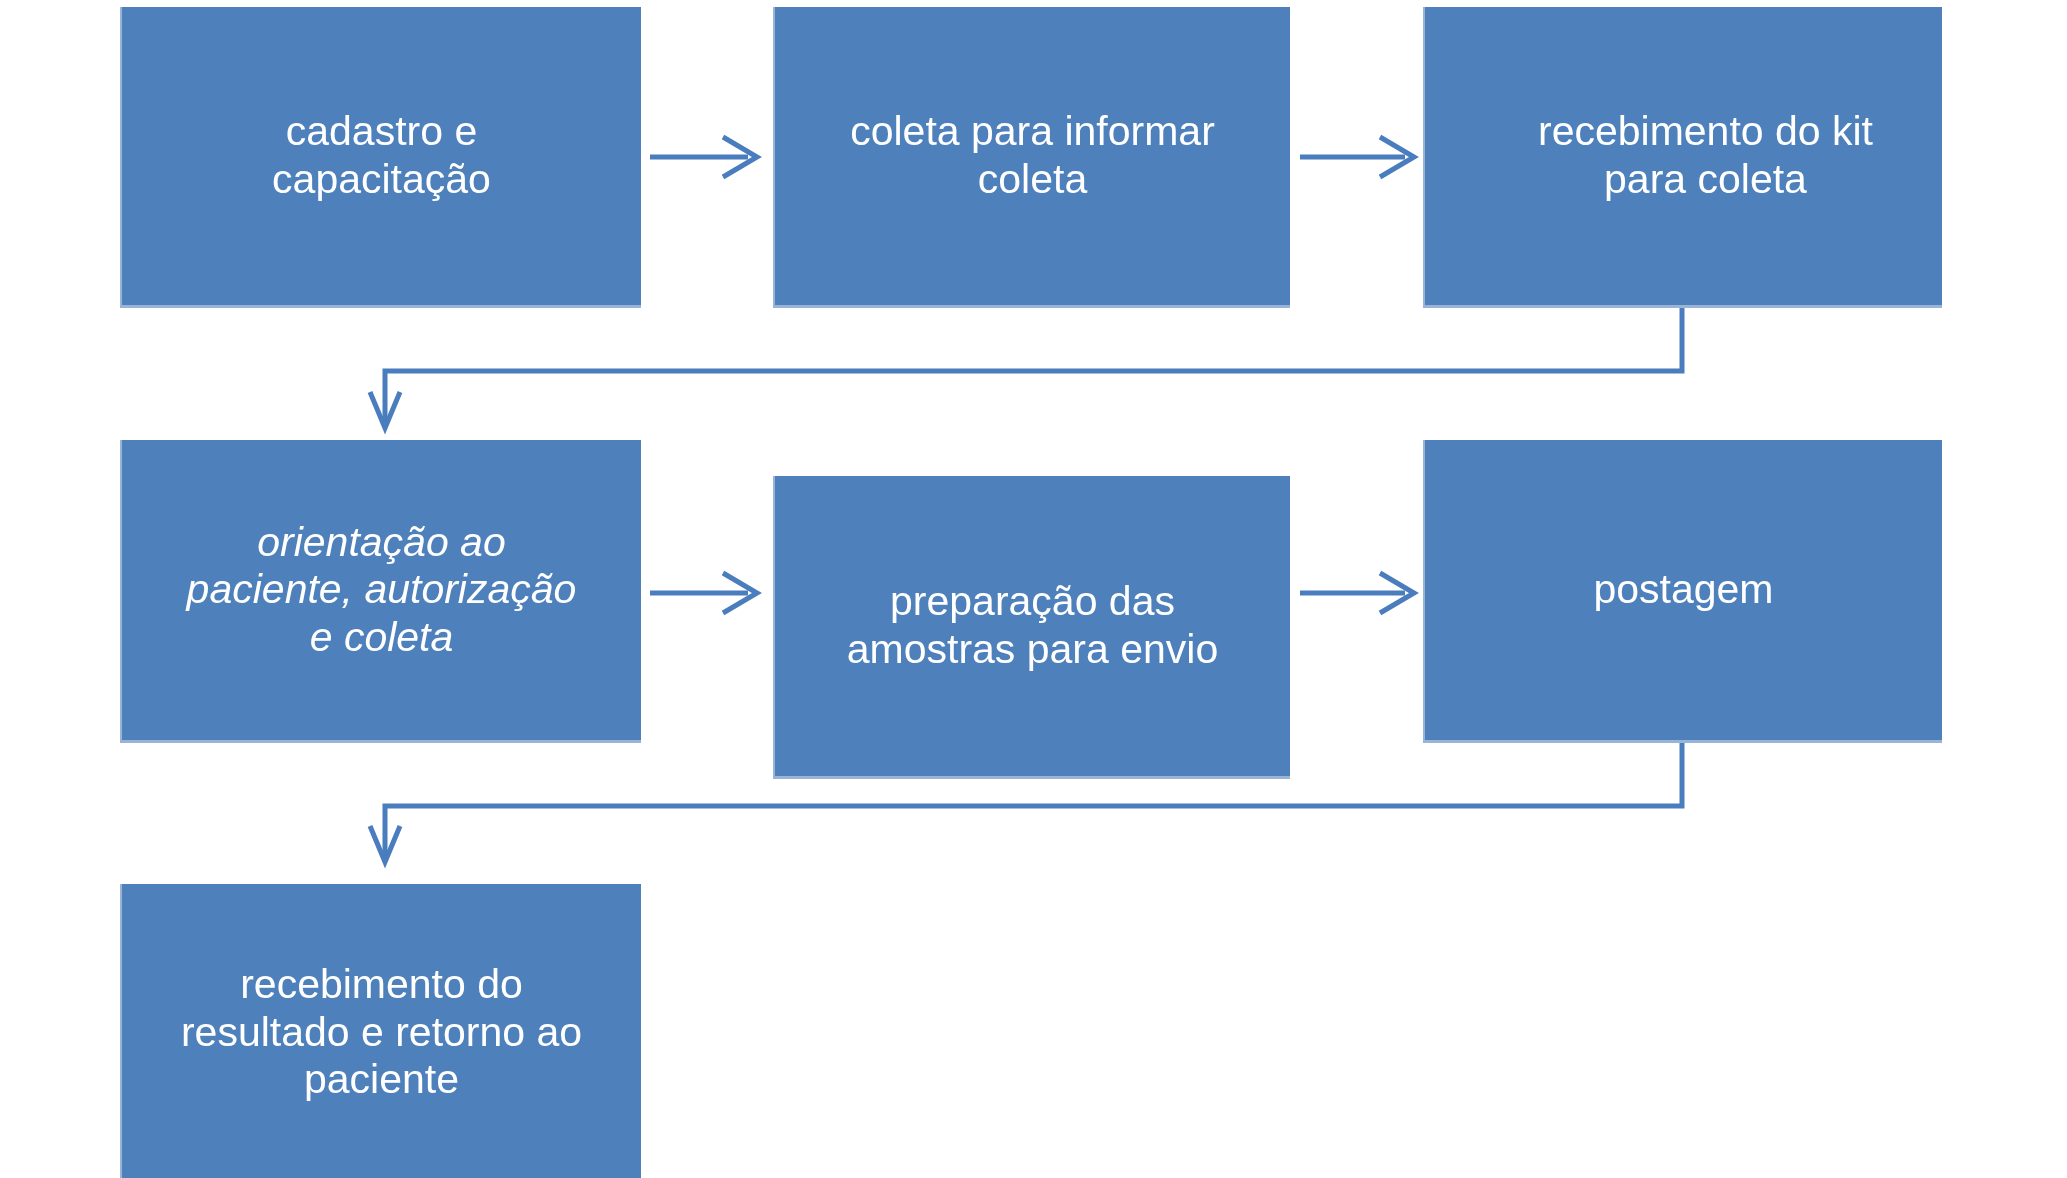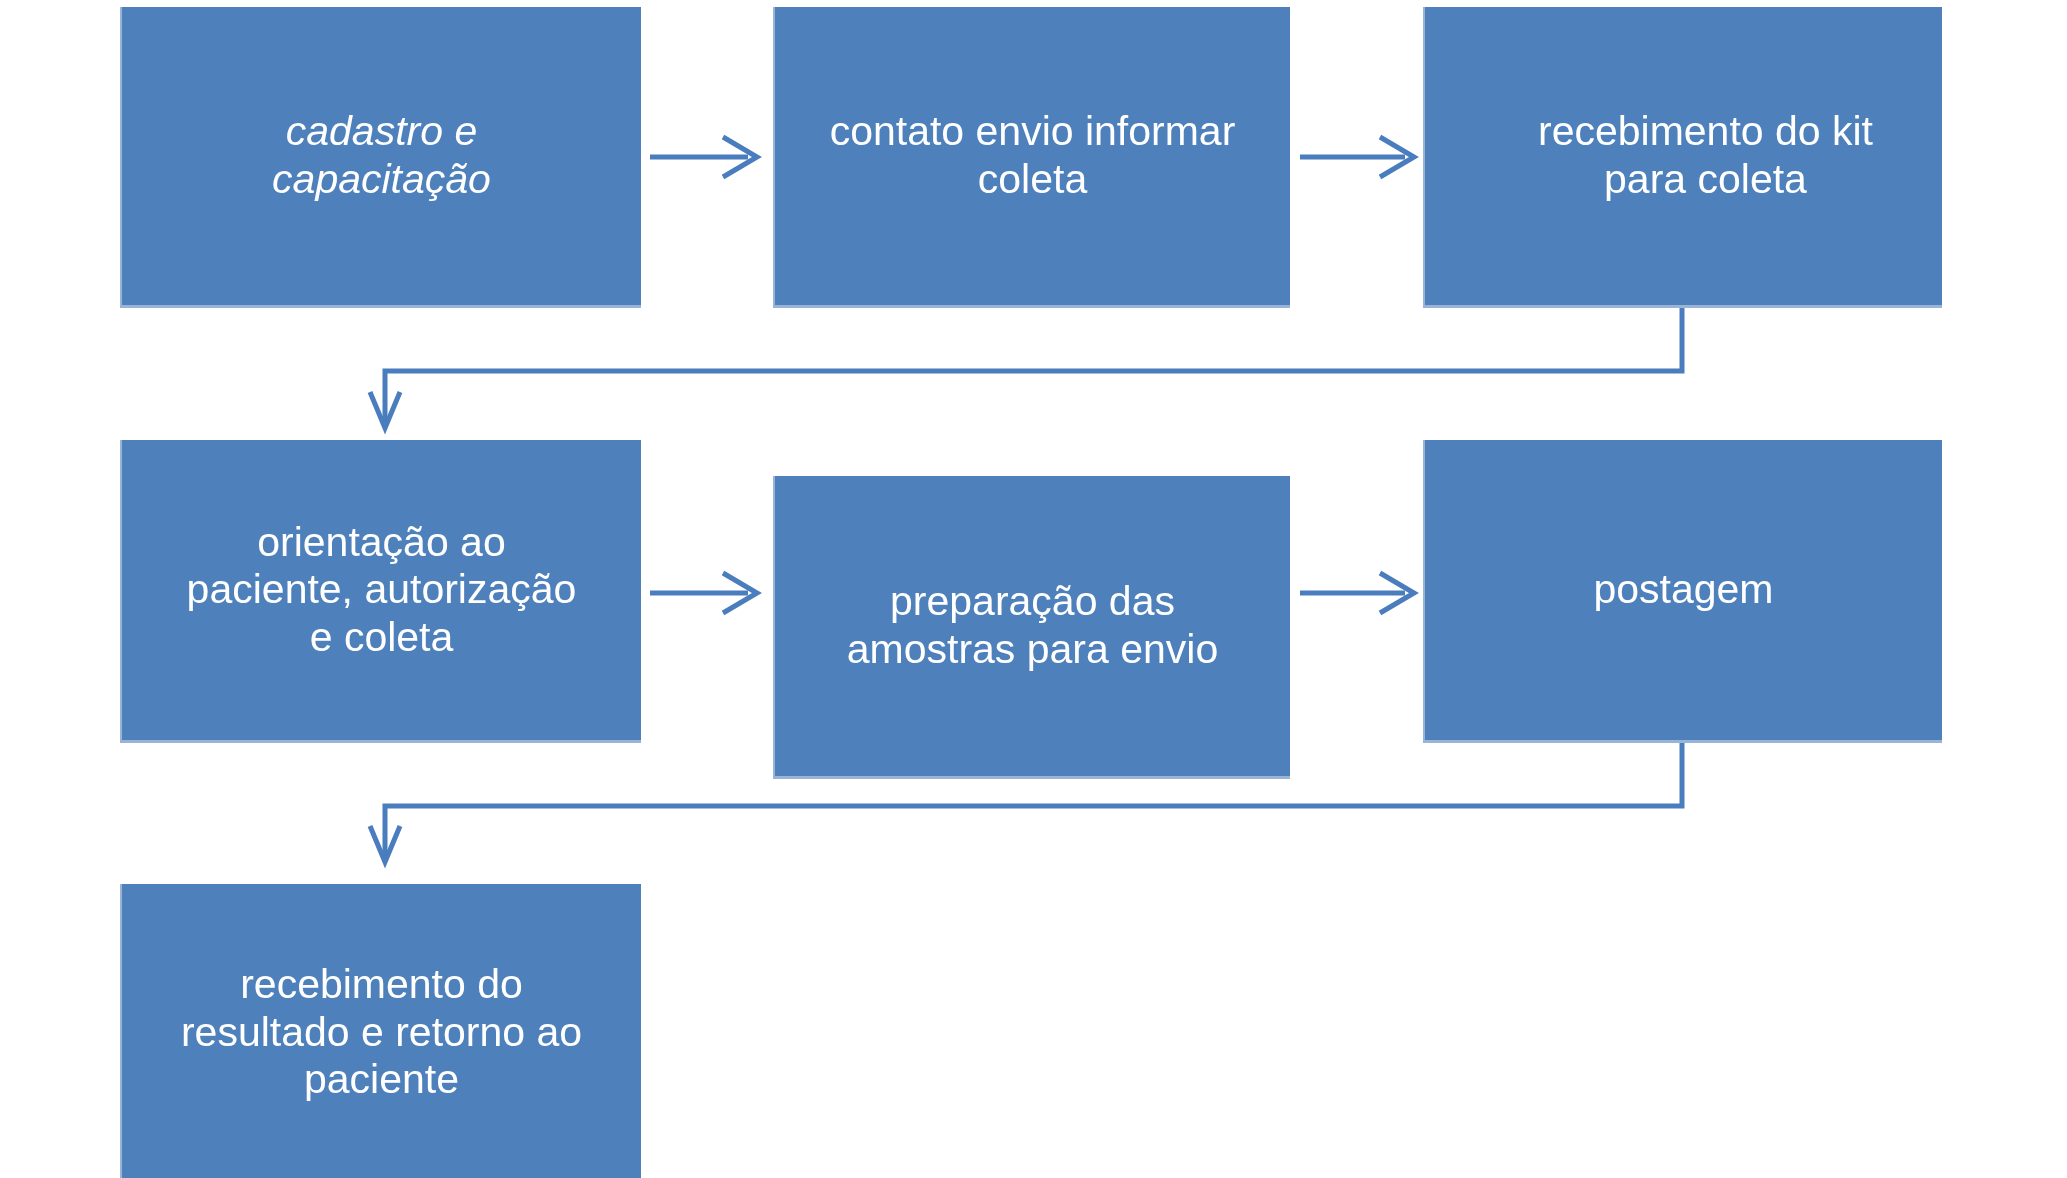--- a/index.html
+++ b/index.html
@@ -30,25 +30,25 @@
     text-align:center;
   }
   .node .label{
     color:var(--text);
     font-size:41px;
     line-height:1.16;
     white-space:pre-line;
     padding:0 14px;
   }
   
-  .b1{left:120px;top:7px;width:521px;height:301px;font-style:italic;}
+  .b1{left:120px;top:7px;width:521px;height:301px;}
   .b2{left:773px;top:7px;width:517px;height:301px;}
   .b3{left:1423px;top:7px;width:519px;height:301px;padding-left:44px;}
   
-  .b4{left:120px;top:440px;width:521px;height:303px;}
+  .b4{left:120px;top:440px;width:521px;height:303px;font-style:italic;}
   .b5{left:773px;top:440px;width:517px;height:303px;margin-top:36px;}
   .b6{left:1423px;top:440px;width:519px;height:303px;}
   
   .b7{left:120px;top:875px;width:521px;height:300px;margin-top:9px;}
 
   svg.connectors{
     position:absolute;
     left:0;top:0;
     width:2067px;height:1178px;
     pointer-events:none;
@@ -98,21 +98,21 @@
       <polyline class="conn" points="370,826 385,862 400,826"></polyline>
     </g>
   </svg>
 
   <div class="node b1">
     <span class="label">cadastro e
 capacitação</span>
   </div>
 
   <div class="node b2">
-    <span class="label">contato envio informar
+    <span class="label">coleta para informar
 coleta</span>
   </div>
 
   <div class="node b3">
     <span class="label">recebimento do kit
 para coleta</span>
   </div>
 
   <div class="node b4">
     <span class="label">orientação ao

